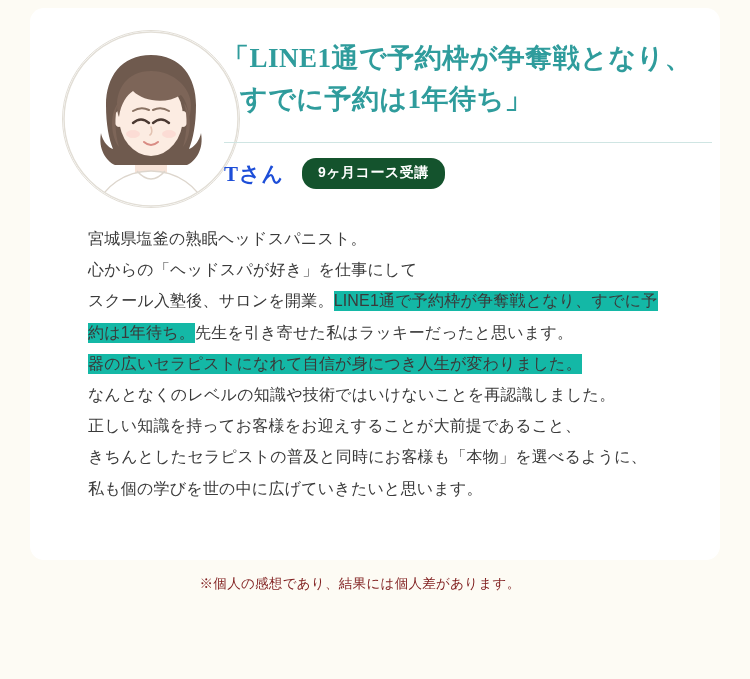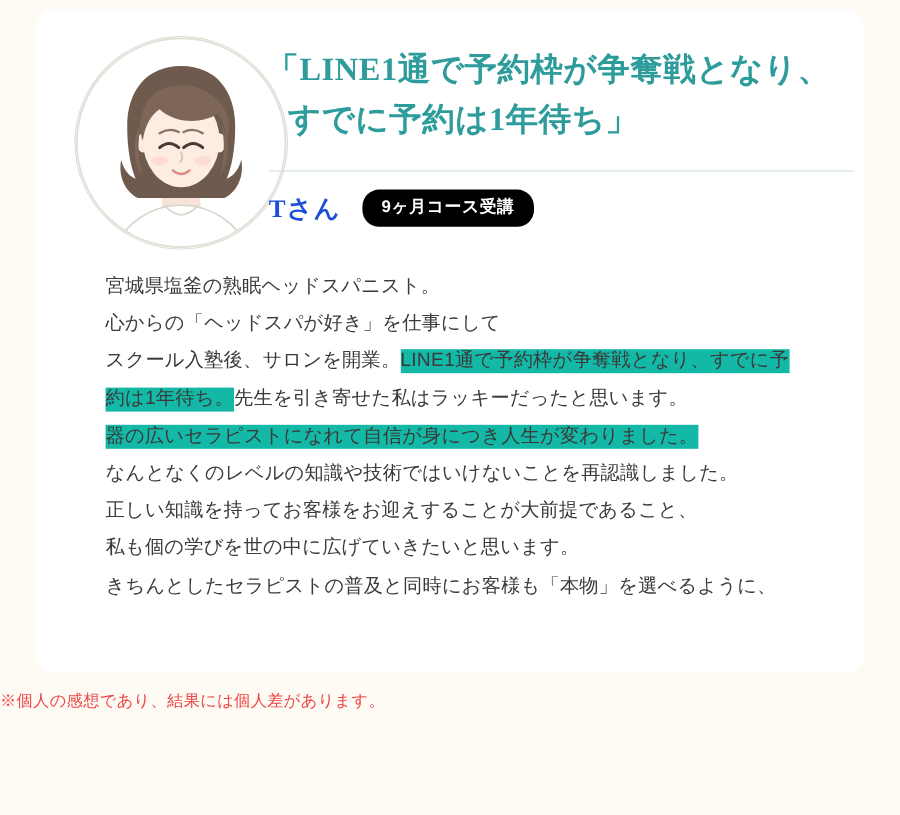--- a/index.html
+++ b/index.html
@@ -78,21 +78,21 @@
   }
   .person-name {
     font-family: "Liberation Serif", serif;
     font-weight: bold;
     font-size: 21px;
     color: #1d4ed8;
     letter-spacing: 1px;
   }
   .course-badge {
     margin-left: 18px;
-    background: #000000;
+    background: #14532d;
     color: #ffffff;
     font-size: 14px;
     font-weight: bold;
     border-radius: 14px;
     padding: 6px 16px 7px 16px;
     letter-spacing: 0.5px;
     white-space: nowrap;
   }
   
   .body-text {
@@ -112,23 +112,23 @@
   .hl {
     background: #14b8a6;
     padding: 1px 0 2px 0;
   }
   
   .footnote {
     position: absolute;
     left: 0;
     top: 575px;
     width: 720px;
-    text-align: left;
+    text-align: center;
     font-size: 13.5px;
-    color: #ef4444;
+    color: #7f1d1d;
     letter-spacing: 0.3px;
   }
 </style>
 </head>
 <body>
 
 <div class="page">
 
   <div class="card">
 
@@ -193,21 +193,21 @@
     </div>
 
     <div class="body-text" id="body-text">
         <p><span>宮城県塩釜の熟眠ヘッドスパニスト。</span></p>
         <p><span>心からの「ヘッドスパが好き」を仕事にして</span></p>
         <p><span>スクール入塾後、サロンを開業。</span><span class="hl">LINE1通で予約枠が争奪戦となり、すでに予</span></p>
         <p><span class="hl">約は1年待ち。</span><span>先生を引き寄せた私はラッキーだったと思います。</span></p>
         <p><span class="hl">器の広いセラピストになれて自信が身につき人生が変わりました。</span></p>
         <p><span>なんとなくのレベルの知識や技術ではいけないことを再認識しました。</span></p>
         <p><span>正しい知識を持ってお客様をお迎えすることが大前提であること、</span></p>
+        <p><span>きちんとしたセラピストの普及と同時にお客様も「本物」を選べるように、</span></p>
         <p><span>私も個の学びを世の中に広げていきたいと思います。</span></p>
-        <p><span>きちんとしたセラピストの普及と同時にお客様も「本物」を選べるように、</span></p>
       </div>
 
   </div>
 
   <div class="footnote">※個人の感想であり、結果には個人差があります。</div>
 
 </div>
 
 </body></html>

